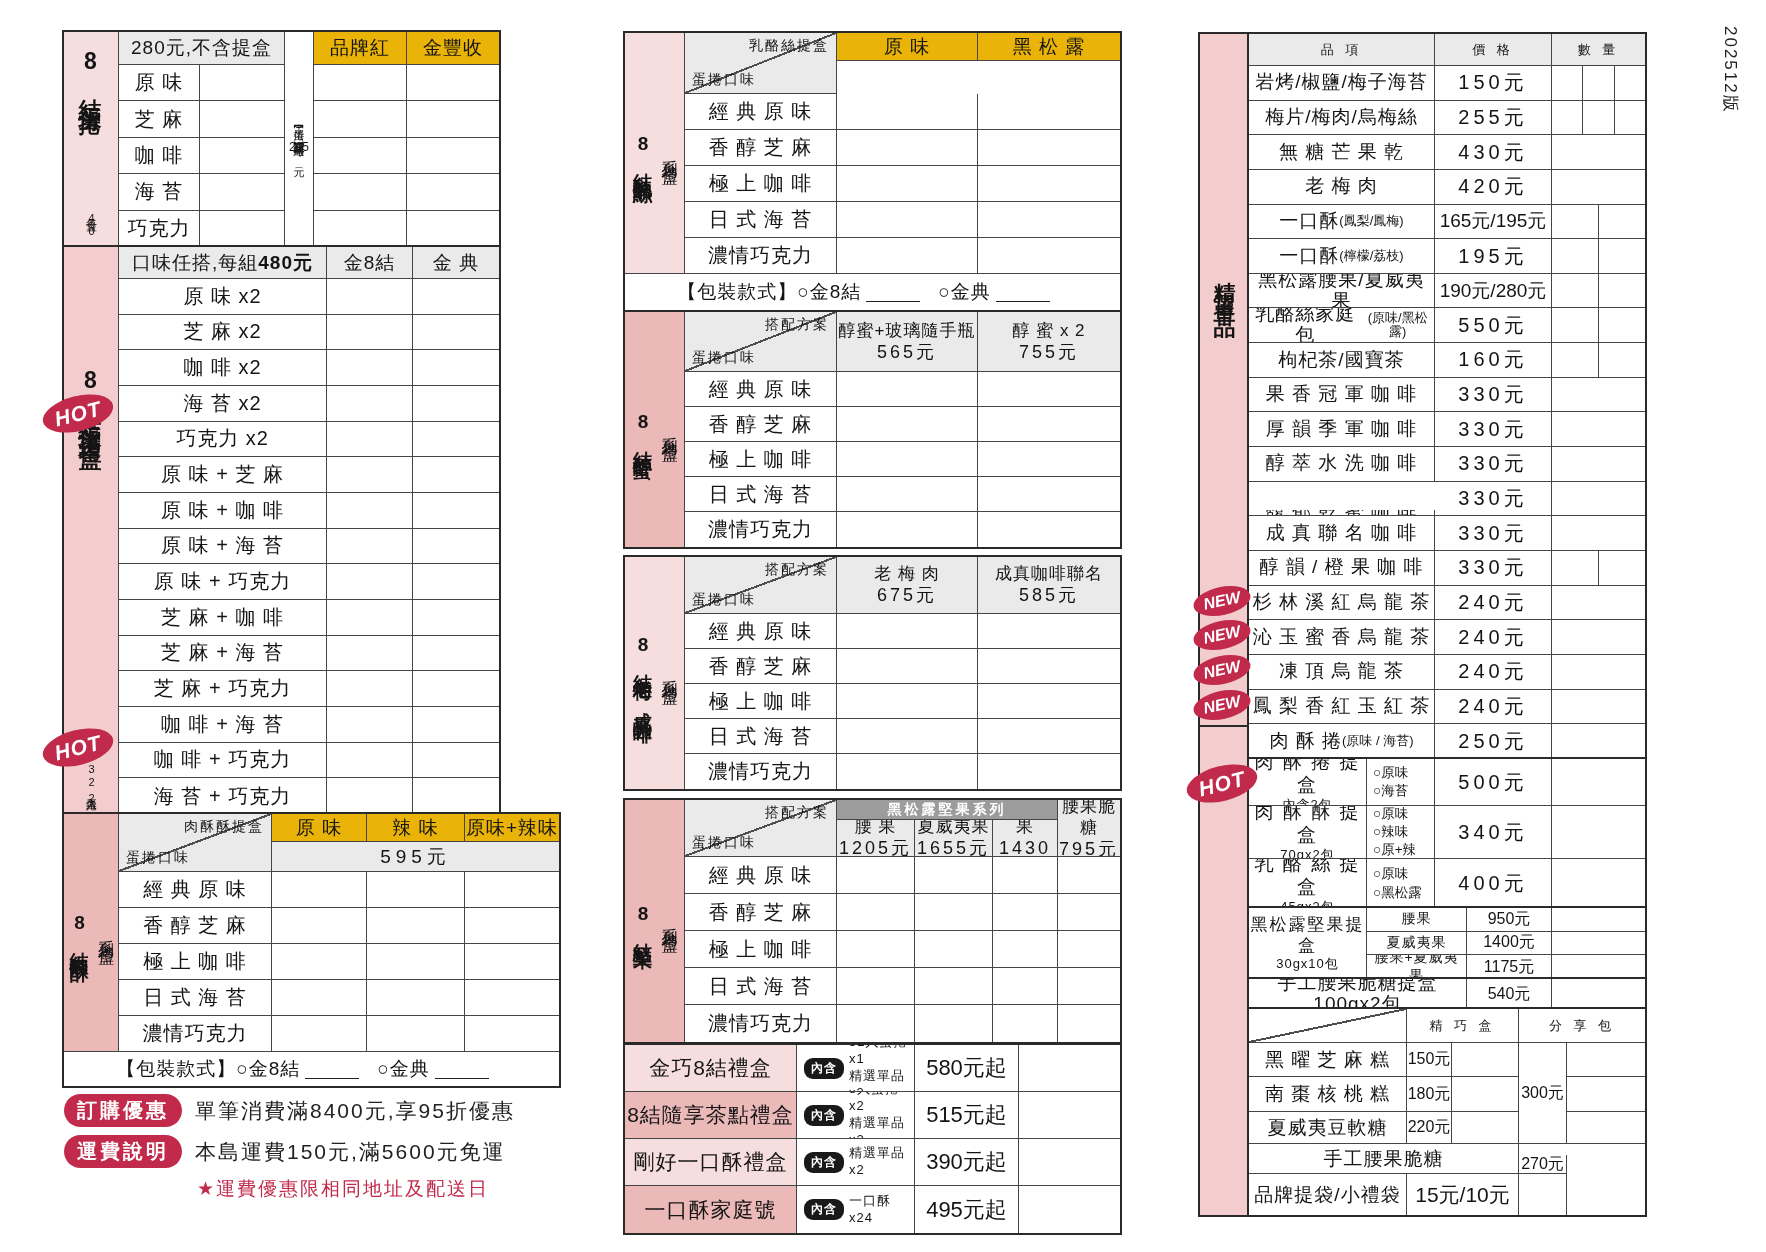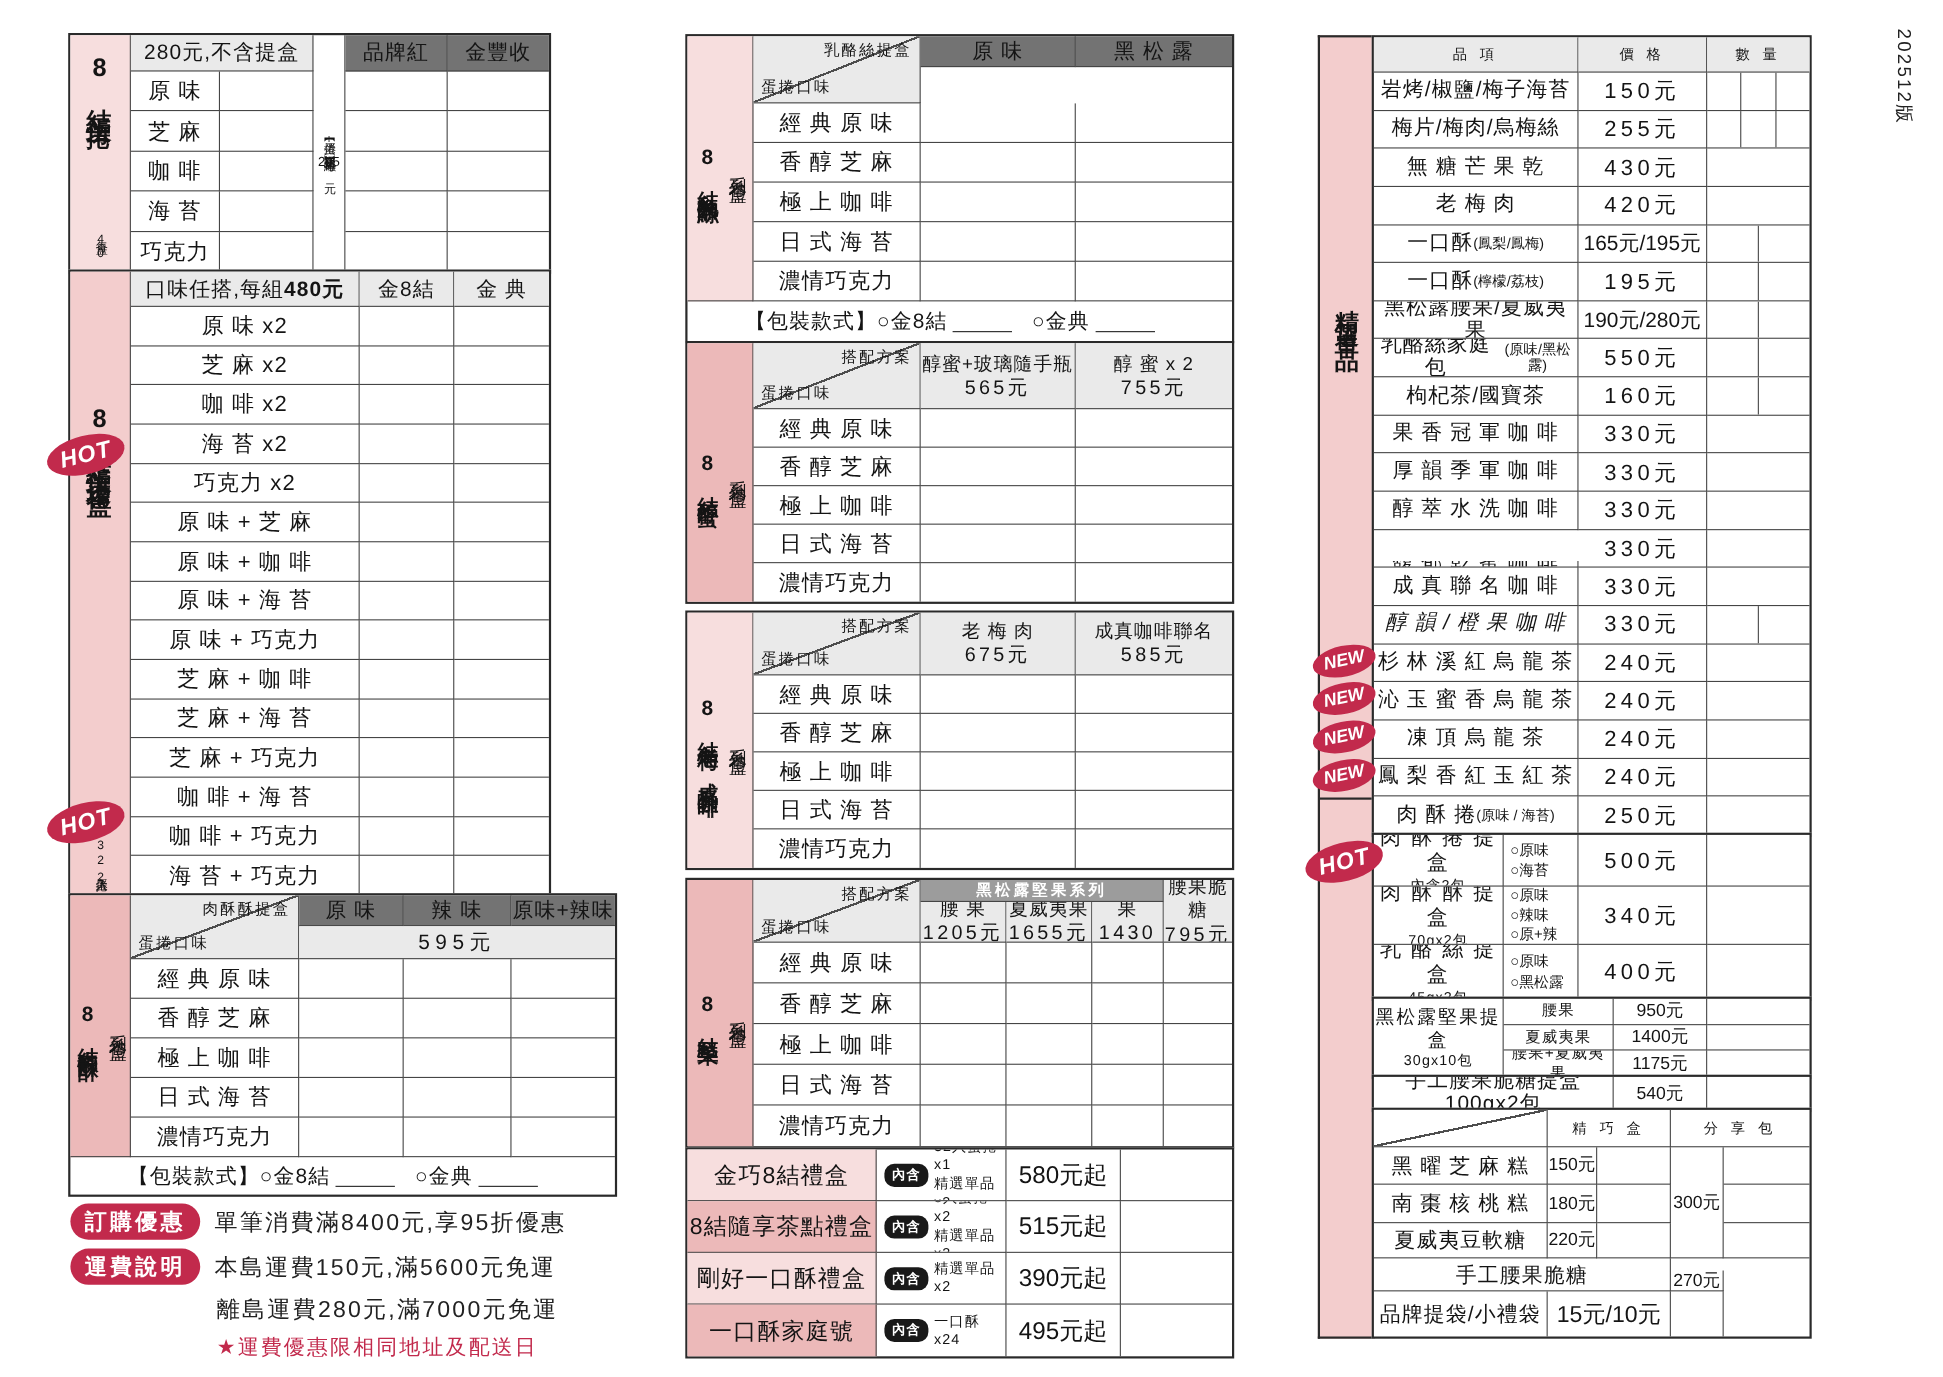--- a/index.html
+++ b/index.html
@@ -2,21 +2,21 @@
 <html><head>
 <meta charset="utf-8">
 <style>
   html,body{margin:0;padding:0;background:#fff;}
   #root{position:relative;width:1766px;height:1252px;background:#ffffff;overflow:hidden;
         color:#141414;font-family:"Liberation Sans","DejaVu Sans",sans-serif;}
   .tbl{position:absolute;display:grid;border:2px solid #2a2a2a;background:#fff;}
   .c{position:relative;border-right:1.2px solid #454545;border-bottom:1.2px solid #454545;
      display:flex;align-items:center;justify-content:center;text-align:center;overflow:hidden;}
   .nbr{border-right:none}.nbb{border-bottom:none}
-  .gray{background:#737373}.lgray{background:#eaeaea}
+  .gray{background:#eab308}.lgray{background:#eaeaea}
   .pinkL{background:#f7dede}.pinkM{background:#f3cdcd}.pinkD{background:#ecb9b9}
   .dkband{background:#9c9c9c;color:#fff;font-size:14px;letter-spacing:3px;font-weight:600}
   .vtext{writing-mode:vertical-rl;text-orientation:upright;}
   .side{flex-direction:column;justify-content:flex-start;overflow:visible}
   .side-title{font-size:23px;font-weight:600;letter-spacing:7px;margin-top:16px}
   .side-title.big{margin-top:120px}
   .side-sub{position:absolute;bottom:8px;left:50%;transform:translateX(-50%);font-size:11px;letter-spacing:1px;white-space:nowrap}
   .side2{gap:3px;overflow:visible}
   .side2 .a{font-size:19px;font-weight:600;letter-spacing:4px}
   .side2 .b{font-size:16px;letter-spacing:3px}
@@ -81,23 +81,20 @@
   <div id="notes">
     <div class="note-row">
       <span class="note-badge">訂購優惠</span>
       <span class="note-text">單筆消費滿8400元,享95折優惠</span>
     </div>
     <div class="note-row">
       <span class="note-badge">運費說明</span>
       <span class="note-text">本島運費150元,滿5600元免運</span>
     </div>
     <div class="note-row indent">
-      <span class="note-text">離島運費280元,滿7000元免運</span>
-    </div>
-    <div class="note-row indent">
       <span class="note-star">★運費優惠限相同地址及配送日</span>
     </div>
   </div>
 
   <div id="version">202512版</div>
 
 <div class="tbl" style="left: 62px; top: 30px; grid-template-columns: 55px 81px 85px 29px 93px 92px; grid-template-rows: 33px 36.4px 36.4px 36.4px 36.4px 36.4px;">
       <div class="c pinkL side nbb" style="grid-area: 1 / 1 / span 6 / span 1;">
         <span class="vtext side-title">8結蛋捲</span>
         <span class="vtext side-sub">每盒40入</span>
@@ -533,21 +530,21 @@
       <div class="c qgroup nbr" style="grid-area: 14 / 3 / span 1 / span 1;">
         <div class="q"></div>
       </div>
       <div class="c iname" style="grid-area: 15 / 1 / span 1 / span 1;">
         <span>成 真 聯 名 咖 啡</span>
       </div>
       <div class="c iprice" style="grid-area: 15 / 2 / span 1 / span 1;">330元</div>
       <div class="c qgroup nbr" style="grid-area: 15 / 3 / span 1 / span 1;">
         <div class="q"></div>
       </div>
-      <div class="c iname" style="grid-area: 16 / 1 / span 1 / span 1; font-style: italic;">
+      <div class="c iname" style="grid-area: 16 / 1 / span 1 / span 1;">
         <span>醇 韻 / 橙 果 咖 啡</span>
       </div>
       <div class="c iprice" style="grid-area: 16 / 2 / span 1 / span 1;">330元</div>
       <div class="c qgroup nbr" style="grid-area: 16 / 3 / span 1 / span 1;">
         <div class="q"></div>
         <div class="q"></div>
       </div>
       <div class="c iname" style="grid-area: 17 / 1 / span 1 / span 1;">
         <span>杉 林 溪 紅 烏 龍 茶</span>
       </div>

